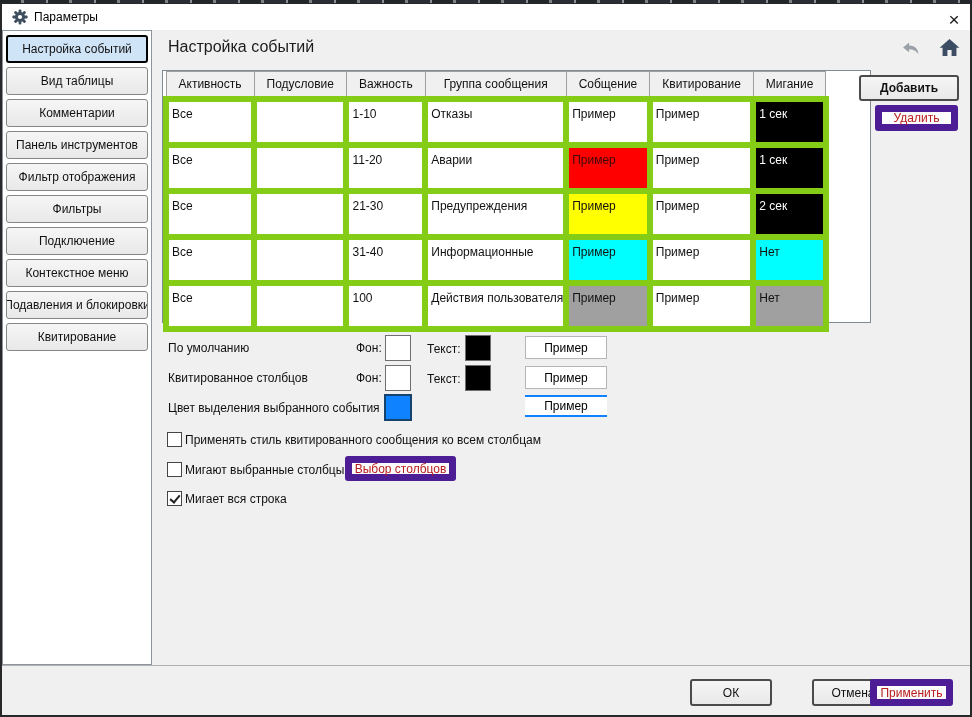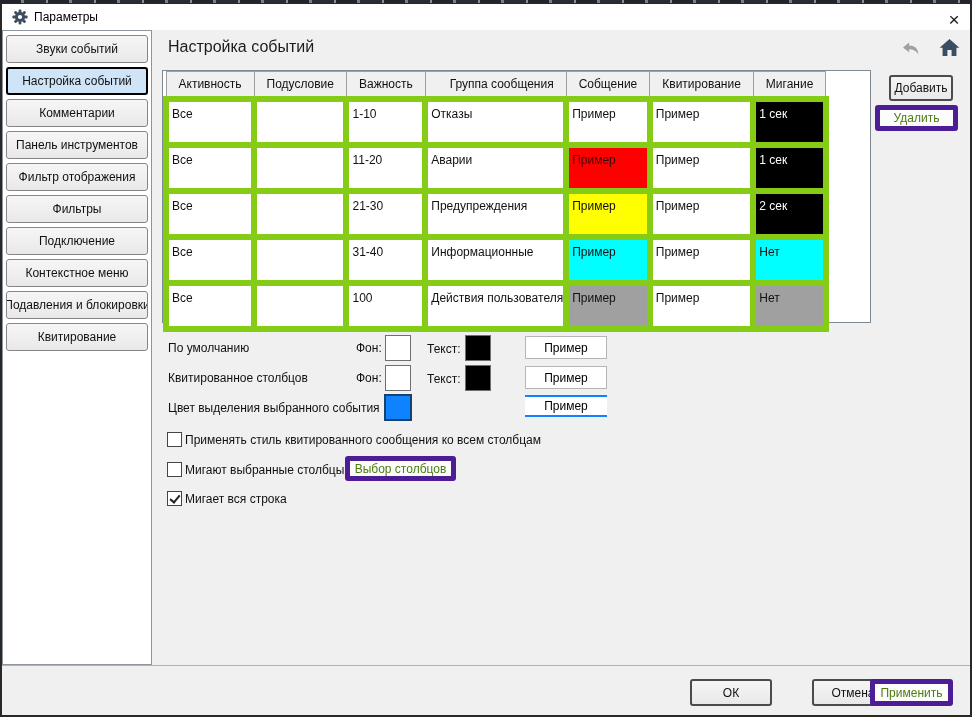--- a/index.html
+++ b/index.html
@@ -24,27 +24,27 @@
   .side-btn{height:28px;margin:4px 3px 0 3px;display:flex;align-items:center;justify-content:center;
     background:linear-gradient(#f6f6f6,#e9e9e9);border:1px solid #868686;border-radius:3px;
     font-size:12px;color:#111;box-sizing:border-box;white-space:nowrap;overflow:hidden;}
   .side-btn.selected{background:#cfe4f7;border:2px solid #000;}
   .heading{position:absolute;left:168px;top:38px;font-size:16px;color:#1b1b1b;}
   .icon-btn{position:absolute;}
   .table-wrap{position:absolute;left:162px;top:70px;width:709px;height:253px;background:#fff;
     border:1px solid #7f8a94;box-sizing:border-box;}
   table.tbl{border-collapse:collapse;table-layout:fixed;font-size:12px;}
   table.tbl th{height:24px;background:#f0f0f0;border:1px solid #9f9f9f;font-weight:normal;
-    text-align:right;padding:0 12px;white-space:nowrap;overflow:hidden;}
+    text-align:center;padding:0 12px;white-space:nowrap;overflow:hidden;}
   table.tbl td{height:24px;border:6px solid #84cc16;padding:0 0 16px 3px;white-space:nowrap;overflow:hidden;background:#fff;}
   .btn{position:absolute;display:flex;align-items:center;justify-content:center;
     background:linear-gradient(#f5f5f5,#e9e9e9);border:1px solid #8a8a8a;border-radius:3px;
     font-size:12px;color:#111;box-sizing:border-box;}
   .btn.dark{border:2px solid #4b4b4b;}
-  .btn.disabled{background:#fcfcfc;border:5px solid #4c1d95;color:#4d7c0f;}
+  .btn.disabled{background:#fcfcfc;border:7px solid #4c1d95;color:#b91c1c;}
   .lbl{position:absolute;font-size:12px;color:#111;white-space:nowrap;}
   .swatch{position:absolute;width:26px;height:26px;box-sizing:border-box;border:1px solid #6f6f6f;background:#fff;}
   .swatch.big-blue{width:28px;height:27px;border:2px solid #16436b;}
   .sample{position:absolute;width:82px;height:23px;background:#fff;border:1px solid #b5b5b5;
     display:flex;align-items:center;justify-content:center;font-size:12px;color:#000;box-sizing:border-box;}
   .sample.sel{border:none;border-top:2px solid #0f82ff;border-bottom:2px solid #0f82ff;height:22px;}
   .cb{position:absolute;width:13px;height:13px;background:#fff;border:1px solid #454545;box-sizing:content-box;}
   .cb.checked::after{content:"";position:absolute;left:4px;top:1px;width:4px;height:8px;
     border:solid #222;border-width:0 2px 2px 0;transform:rotate(40deg);}
   .hsep{position:absolute;left:2px;top:665px;width:968px;height:1px;background:#b2b2b2;}
@@ -65,22 +65,22 @@
         <circle cx="8" cy="8" r="5"></circle>
       </g>
       <circle cx="8" cy="8" r="2.1" fill="#ffffff"></circle>
     </svg>
   </span>
   <span class="title-text">Параметры</span>
   <span class="close-x">×</span>
 </div>
 
 <div class="sidebar">
-    <div class="side-btn">Звуки событий</div>
     <div class="side-btn selected">Настройка событий</div>
+    <div class="side-btn">Вид таблицы</div>
     <div class="side-btn">Комментарии</div>
     <div class="side-btn">Панель инструментов</div>
     <div class="side-btn">Фильтр отображения</div>
     <div class="side-btn">Фильтры</div>
     <div class="side-btn">Подключение</div>
     <div class="side-btn">Контекстное меню</div>
     <div class="side-btn">Подавления и блокировки</div>
     <div class="side-btn">Квитирование</div>
   </div>
 
@@ -162,21 +162,21 @@
           <td>100</td>
           <td>Действия пользователя</td>
           <td style="background: rgb(160, 160, 160);">Пример</td>
           <td>Пример</td>
           <td style="background: rgb(160, 160, 160);">Нет</td>
         </tr>
       </tbody>
   </table>
 </div>
 
-<div class="btn dark" style="left:889px;top:75px;width:64px;height:26px;">Добавить</div>
+<div class="btn dark" style="left:859px;top:75px;width:100px;height:26px;font-weight:bold;">Добавить</div>
 <div class="btn disabled" style="left:875px;top:105px;width:83px;height:26px;">Удалить</div>
 
 <span class="lbl" style="left:168px;top:341px;">По умолчанию</span>
 <span class="lbl" style="left:356px;top:341px;">Фон:</span>
 <span class="swatch" style="left: 385px; top: 335px; background: rgb(255, 255, 255);"></span>
 <span class="lbl" style="left:427px;top:342px;">Текст:</span>
 <span class="swatch" style="left: 465px; top: 335px; background: rgb(0, 0, 0);"></span>
 <div class="sample" style="left:525px;top:336px;">Пример</div>
 
 <span class="lbl" style="left:168px;top:371px;">Квитированное столбцов</span>

